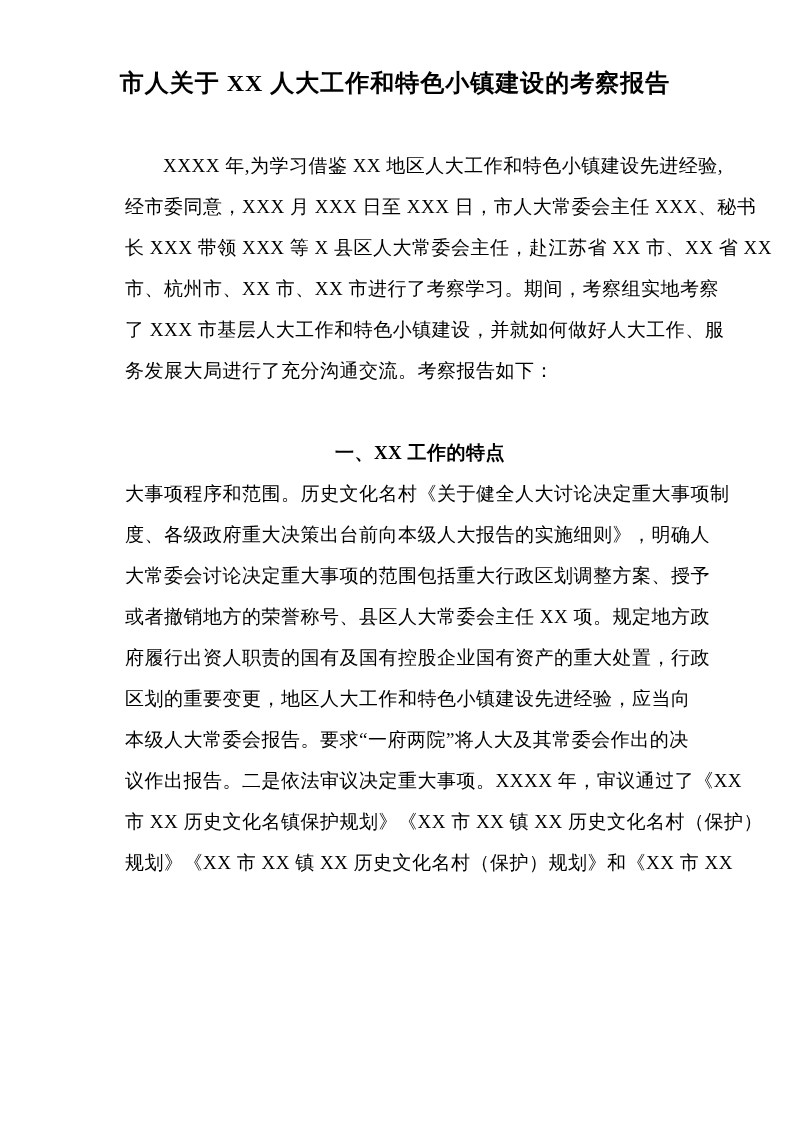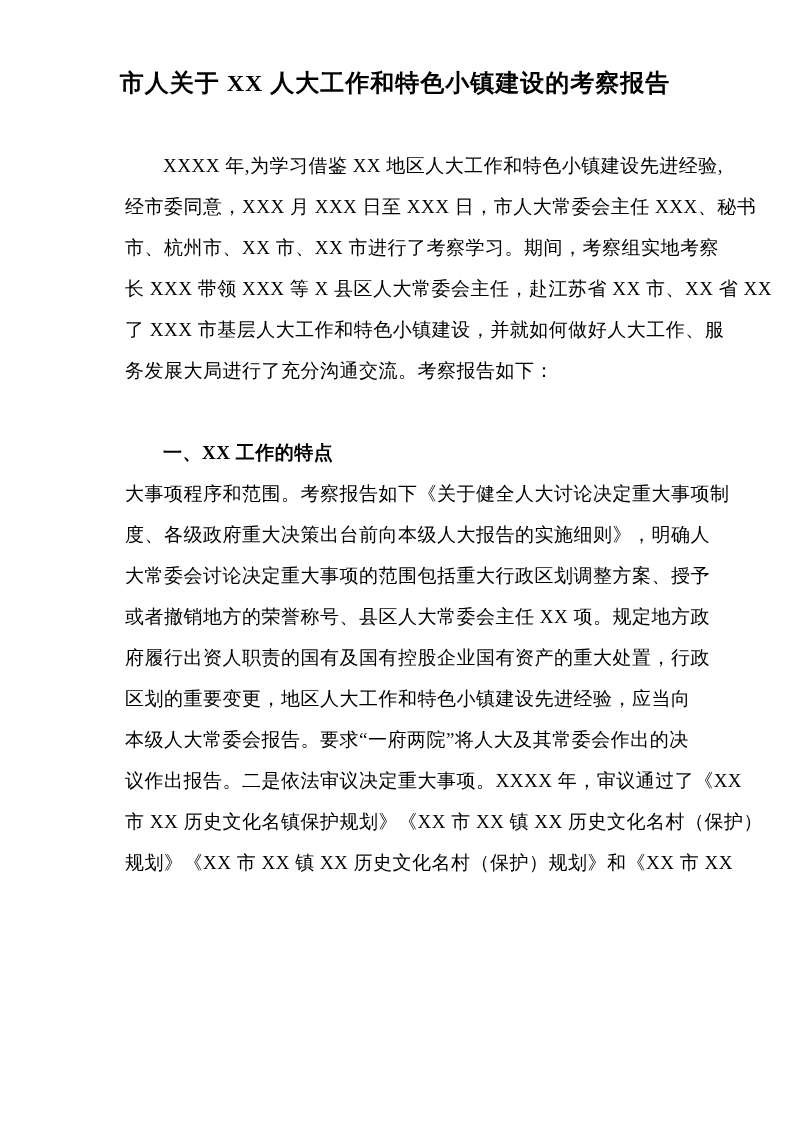--- a/index.html
+++ b/index.html
@@ -43,45 +43,46 @@
   .line.indent {
     text-indent: 2em;
   }
   .line.fill {
     text-align: justify;
     text-align-last: justify;
     text-justify: inter-character;
   }
   .para.heading .line {
     font-weight: bold;
+    text-align: center;
   }
   .para.spacer {
     height: 41px;
   }
 </style>
 </head>
 <body>
 
 <div class="page">
   <h1 class="doc-title">市人关于 XX 人大工作和特色小镇建设的考察报告</h1>
   <div>
       <div class="para body">
         <div class="line indent fill">XXXX 年,为学习借鉴 XX 地区人大工作和特色小镇建设先进经验,</div>
         <div class="line fill">经市委同意，XXX 月 XXX 日至 XXX 日，市人大常委会主任 XXX、秘书</div>
+        <div class="line fill">长 XXX 带领 XXX 等 X 县区人大常委会主任，赴江苏省 XX 市、XX 省 XX</div>
         <div class="line fill">市、杭州市、XX 市、XX 市进行了考察学习。期间，考察组实地考察</div>
-        <div class="line fill">长 XXX 带领 XXX 等 X 县区人大常委会主任，赴江苏省 XX 市、XX 省 XX</div>
         <div class="line fill">了 XXX 市基层人大工作和特色小镇建设，并就如何做好人大工作、服</div>
         <div class="line">务发展大局进行了充分沟通交流。考察报告如下：</div>
       </div>
       <div class="para spacer"></div>
       <div class="para heading">
         <div class="line indent">一、XX 工作的特点</div>
       </div>
       <div class="para body">
-        <div class="line fill">大事项程序和范围。考察报告如下《关于健全人大讨论决定重大事项制</div>
+        <div class="line fill">大事项程序和范围。历史文化名村《关于健全人大讨论决定重大事项制</div>
         <div class="line fill">度、各级政府重大决策出台前向本级人大报告的实施细则》，明确人</div>
         <div class="line fill">大常委会讨论决定重大事项的范围包括重大行政区划调整方案、授予</div>
         <div class="line fill">或者撤销地方的荣誉称号、县区人大常委会主任 XX 项。规定地方政</div>
         <div class="line fill">府履行出资人职责的国有及国有控股企业国有资产的重大处置，行政</div>
         <div class="line fill">区划的重要变更，地区人大工作和特色小镇建设先进经验，应当向</div>
         <div class="line fill">本级人大常委会报告。要求“一府两院”将人大及其常委会作出的决</div>
         <div class="line fill">议作出报告。二是依法审议决定重大事项。XXXX 年，审议通过了《XX</div>
         <div class="line fill">市 XX 历史文化名镇保护规划》《XX 市 XX 镇 XX 历史文化名村（保护）</div>
         <div class="line fill">规划》《XX 市 XX 镇 XX 历史文化名村（保护）规划》和《XX 市 XX</div>
       </div>

